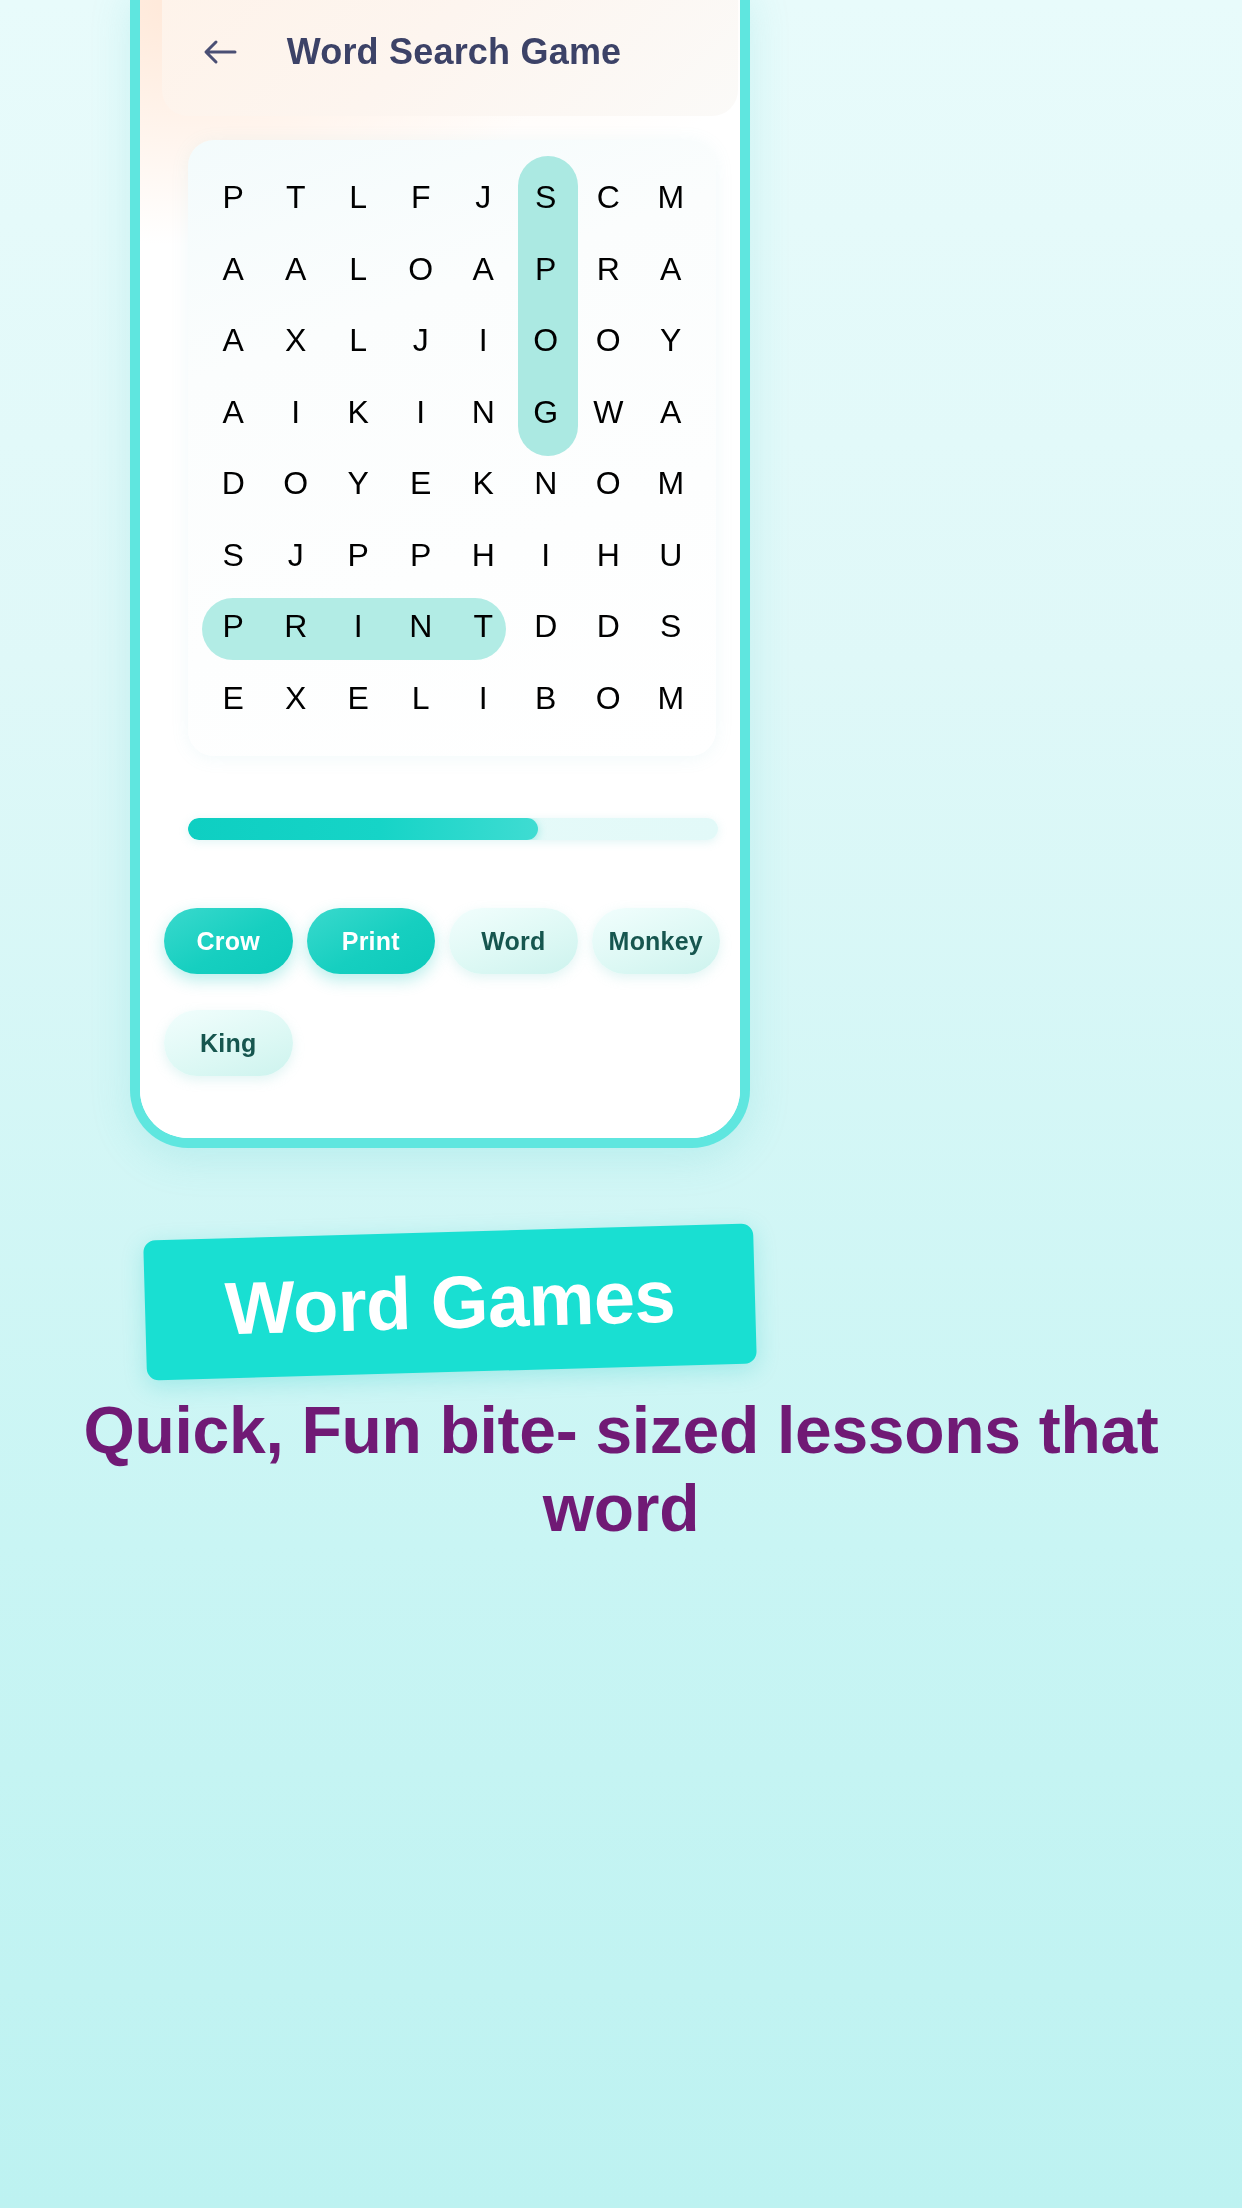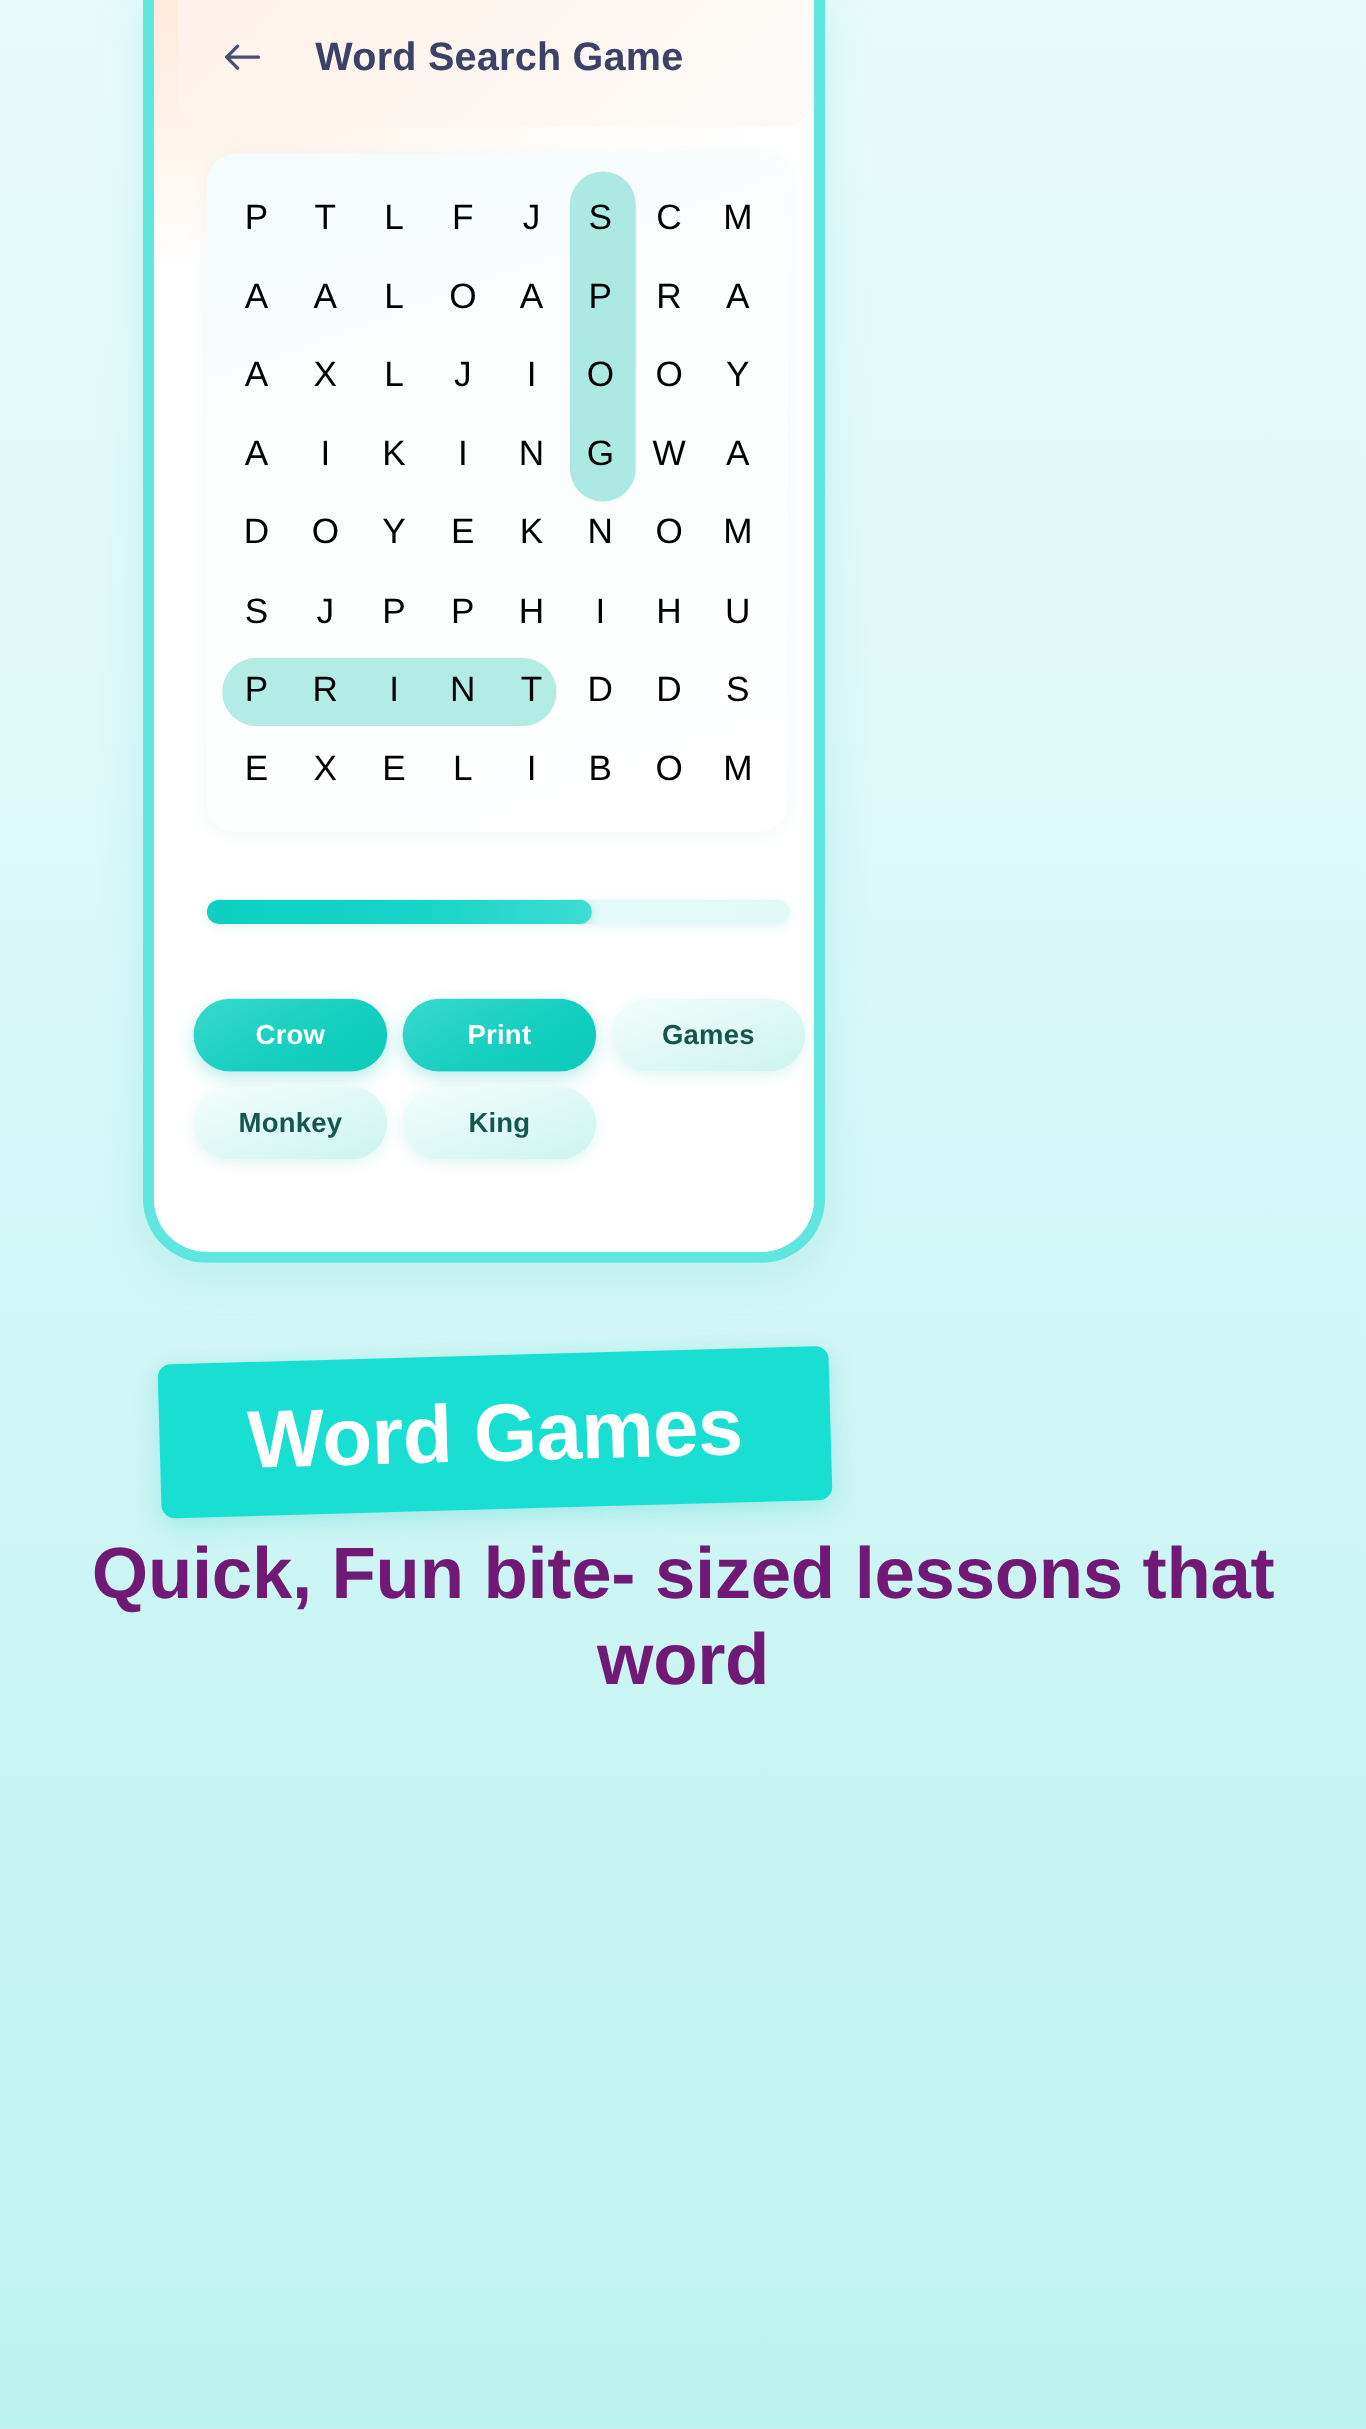--- a/index.html
+++ b/index.html
@@ -90,23 +90,23 @@
   }
   #progress-fill{
     position:absolute; left:0; top:0; height:100%;
     border-radius:999px;
     background:linear-gradient(90deg,#0ecfc2 0%,#16d4c7 55%,#3fdcd2 100%);
     box-shadow:0 2px 8px rgba(16,200,190,.35);
   }
 
   
   #word-chips{
-    position:absolute; left:36px; top:920px; width:556px;
-    display:grid; grid-template-columns:repeat(3,1fr);
-    gap:14px 14px;
+    position:absolute; left:24px; top:920px; width:556px;
+    display:grid; grid-template-columns:repeat(4,1fr);
+    gap:36px 14px;
   }
   .chip{
     height:66px; border-radius:999px;
     display:flex; align-items:center; justify-content:center;
     font-size:25px; font-weight:bold; letter-spacing:.2px;
     cursor:pointer; user-select:none;
   }
   .chip.found{
     color:#ffffff;
     background:linear-gradient(150deg,#3ad9cd 0%,#16cfc0 55%,#0ccabb 100%);
@@ -230,21 +230,21 @@
         </div>
     </div>
 
     <div id="progress-track">
       <div id="progress-fill" style="width: 66%;"></div>
     </div>
 
     <div id="word-chips">
         <div class="chip found">Crow</div>
         <div class="chip found">Print</div>
-        <div class="chip pending">Games</div>
+        <div class="chip pending">Word</div>
         <div class="chip pending">Monkey</div>
         <div class="chip pending">King</div>
       </div>
 
   </div>
 </div>
 
 <div id="headline-ribbon"></div>
 <div id="headline-text">Word Games</div>
 <div id="subheadline">Quick, Fun bite- sized lessons that word</div>

